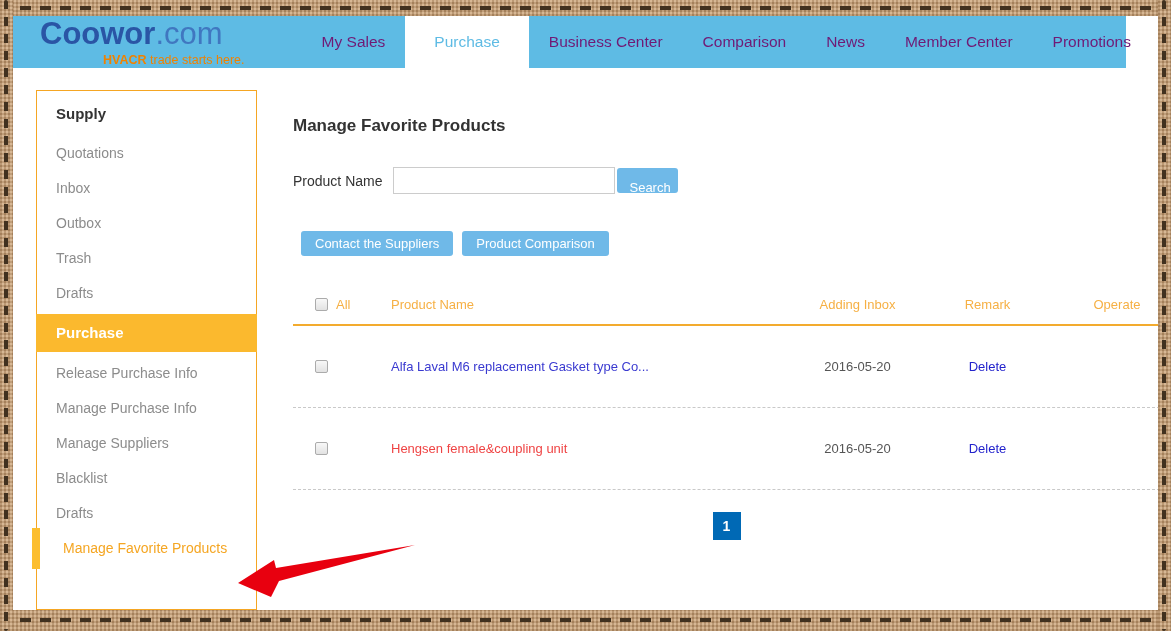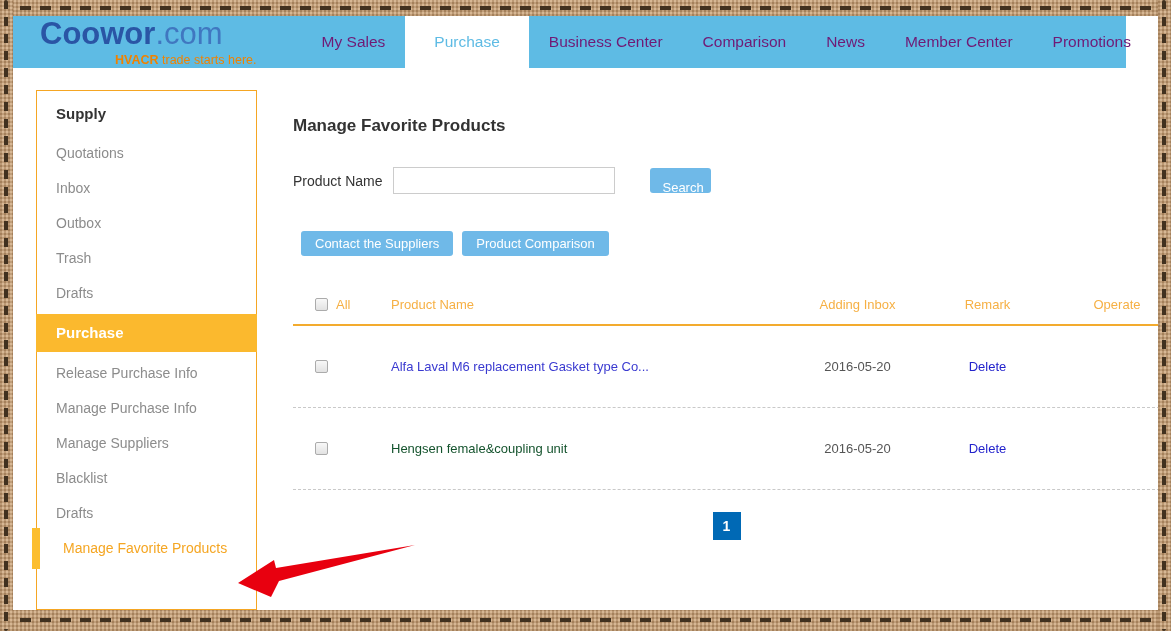--- a/index.html
+++ b/index.html
@@ -22,58 +22,58 @@
   .stitch-h{height:4px;margin-top:6px;border-radius:2px;
     background:repeating-linear-gradient(90deg,#41311f 0 11px,transparent 11px 20px);}
   .frame-bottom .stitch-h{margin-top:8px;}
   .stitch-v{width:4px;height:100%;margin-left:4px;border-radius:2px;
     background:repeating-linear-gradient(180deg,#41311f 0 9px,transparent 9px 17px);}
   
   header{position:absolute;left:13px;top:16px;width:1113px;height:52px;background:#5ebbe4;}
   .logo{position:absolute;left:27px;top:1px;line-height:34px;white-space:nowrap;}
   .logo .brand{font-size:31px;font-weight:bold;color:#2a55a5;letter-spacing:0px;}
   .logo .suffix{font-size:31px;color:#4077c0;}
-  .tagline{position:absolute;left:102px;top:37px;font-size:12.5px;color:#f08200;white-space:nowrap;}
+  .tagline{position:absolute;left:90px;top:37px;font-size:12.5px;color:#f08200;white-space:nowrap;}
   .tagline b{font-weight:bold;}
   nav{position:absolute;right:-25px;top:0;height:52px;display:flex;}
   .tab{height:52px;line-height:52px;padding:0 20px;font-size:15.5px;color:#701a75;cursor:pointer;white-space:nowrap;}
   .tab.active{background:#fff;color:#5ebbe4;padding:0 29px;}
   
   aside{position:absolute;left:36px;top:90px;width:221px;height:520px;border:1px solid #f5a623;background:#fff;box-sizing:border-box;}
   .side-title{padding:14px 0 14px 19px;font-size:15px;font-weight:bold;color:#333;}
   .side-item{height:35px;line-height:35px;padding-left:19px;font-size:14px;color:#8c8c8c;cursor:pointer;}
   .side-band{margin:3px -1px 0 -1px;height:38px;line-height:38px;padding-left:20px;background:#fbb92e;color:#fff;font-size:15px;font-weight:bold;cursor:pointer;}
   .purchase-list{padding-top:4px;}
   .side-item.current{color:#f5a623;position:relative;padding-left:26px;}
   .side-item.current::before{content:"";position:absolute;left:-5px;top:-3px;width:8px;height:41px;background:#fcbe2f;}
   
   main{position:absolute;left:293px;top:100px;width:867px;}
   h1{margin:16px 0 0 0;font-size:17px;font-weight:bold;color:#333;}
   .search-row{display:flex;align-items:center;margin-top:31px;height:27px;}
   .search-row label{font-size:14px;color:#333;margin-right:11px;}
   .search-input{width:222px;height:27px;box-sizing:border-box;border:1px solid #ccc;padding:0 6px;font-size:13px;}
   .btn{height:25px;border:none;border-radius:3px;background:#6fb9e8;color:#fff;font-size:13px;cursor:pointer;font-family:inherit;padding:0 14px;}
-  .search-btn{margin-left:35px;width:61px;padding:12px;}
+  .search-btn{margin-left:2px;width:61px;padding:12px;}
   .actions{margin-top:37px;display:flex;gap:9px;margin-left:8px;}
   
   .tbl{margin-top:29px;}
   .trow{display:flex;align-items:center;}
   .thead{height:39px;border-bottom:2px solid #f3ab2e;color:#f6b044;font-size:13px;}
   .data-row{height:81px;border-bottom:1px dashed #c9c9c9;font-size:13px;}
   .c-check{width:98px;display:flex;align-items:center;padding-left:22px;box-sizing:border-box;gap:8px;}
   .c-name{width:399px;}
   .c-time{width:135px;text-align:center;color:#555;}
   .c-remark{width:125px;text-align:center;}
   .c-op{width:110px;text-align:center;padding-left:24px;box-sizing:border-box;}
   .thead .c-time,.thead .c-remark,.thead .c-op{color:#f6b044;}
   input[type=checkbox]{appearance:none;-webkit-appearance:none;width:13px;height:13px;margin:0;
     border:1px solid #ababab;border-radius:2px;background:linear-gradient(#f8f8f8,#e2e2e2);cursor:pointer;}
   .plink{cursor:pointer;}
   .link-0{color:#3a3ad0;}
-  .link-1{color:#14532d;}
+  .link-1{color:#ef4444;}
   .del{color:#2323cc;cursor:pointer;}
   .page-num{width:28px;height:28px;margin:22px auto 0;background:#0069b5;color:#fff;
     font-size:14px;font-weight:bold;line-height:28px;text-align:center;cursor:pointer;}
   
   .arrow-svg{position:absolute;left:0;top:0;z-index:50;pointer-events:none;}
 </style>
 </head>
 <body>
 
 <div id="app">

